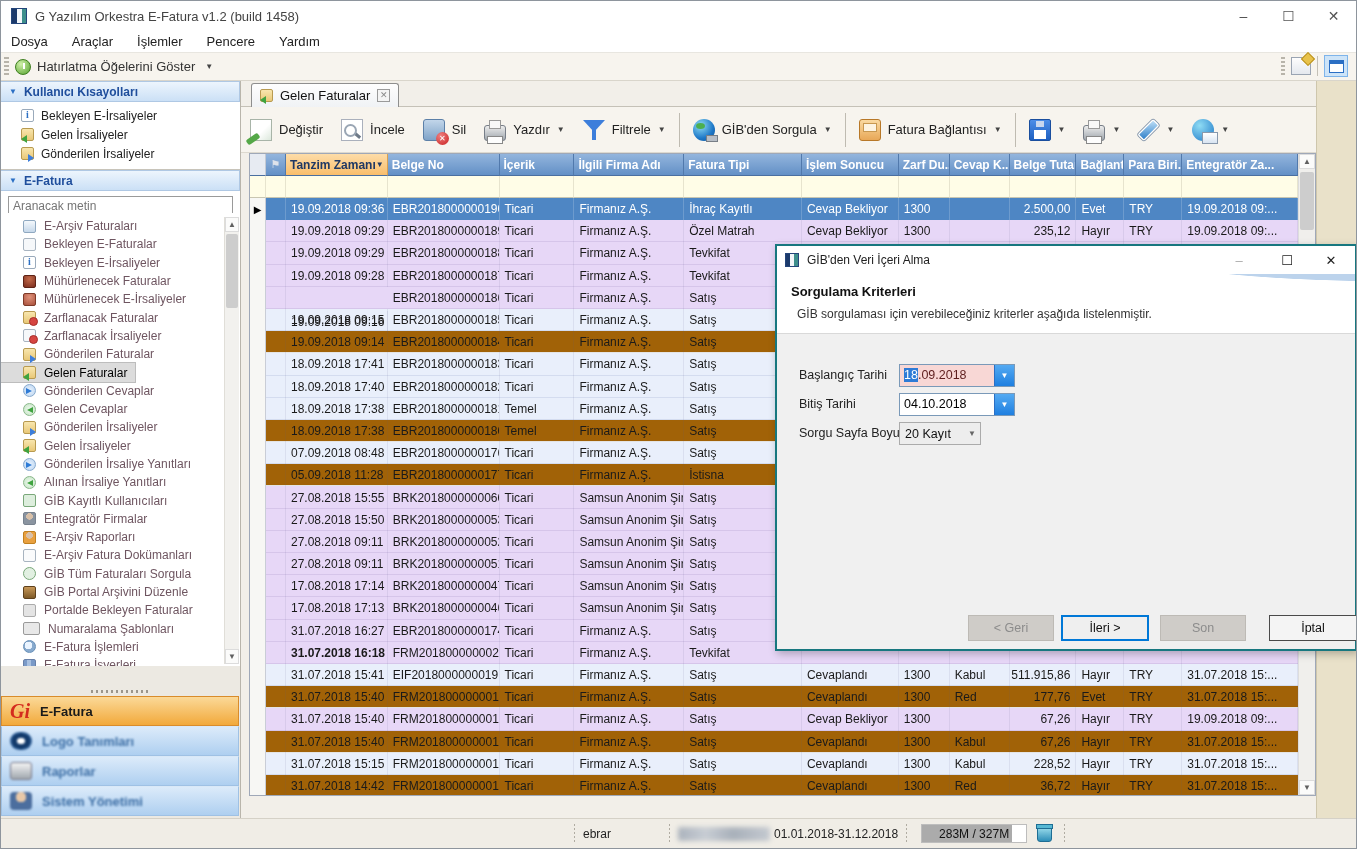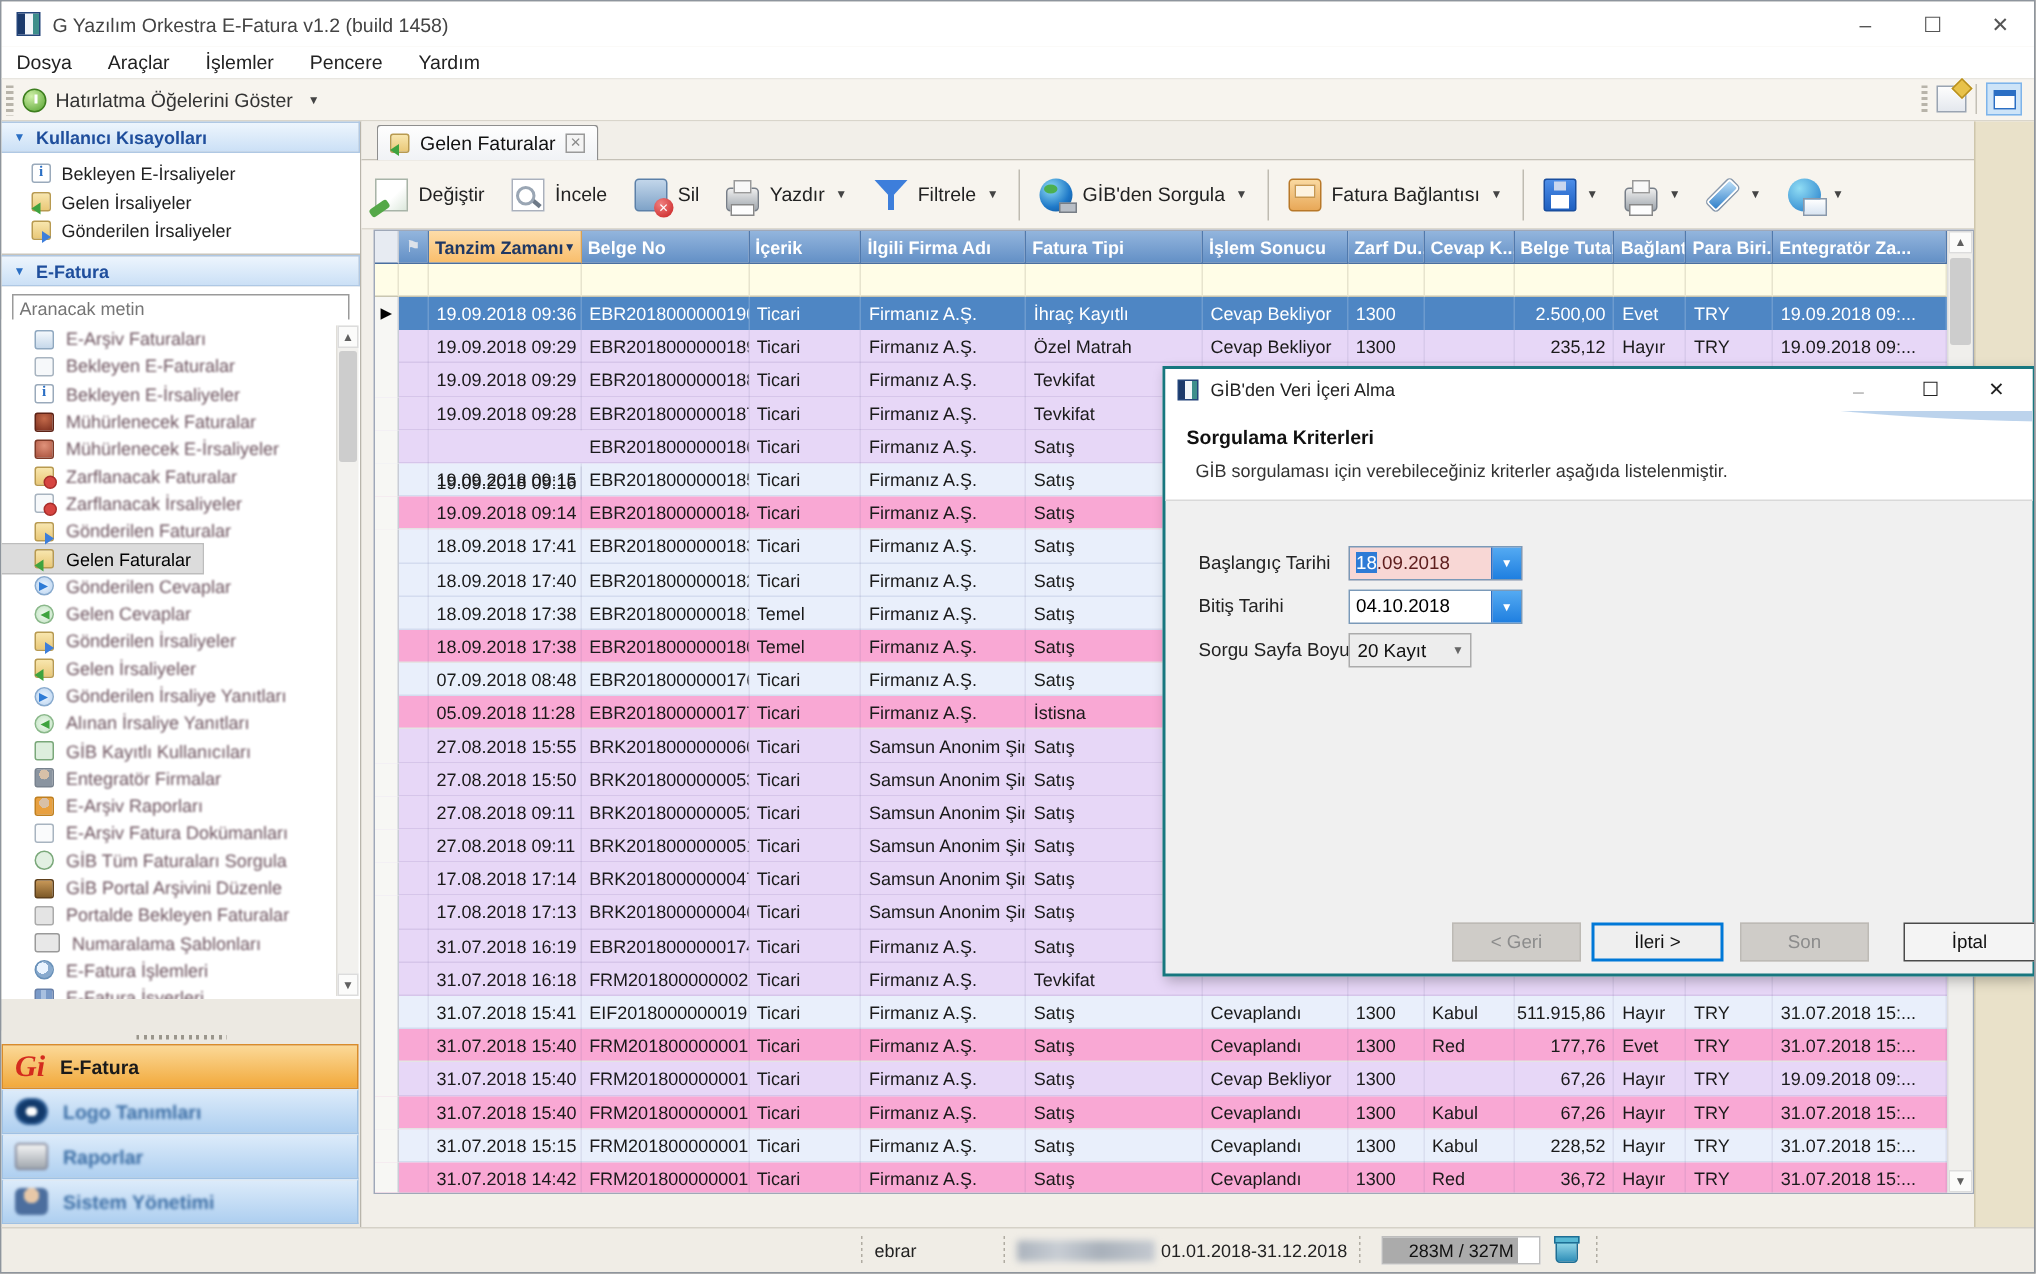--- a/index.html
+++ b/index.html
@@ -106,21 +106,21 @@
   .hc{height:22px;background:linear-gradient(#93B5DD,#6390C6);border-right:1px solid #5179AC;border-bottom:1px solid #4A6FA0;color:#FFF;font-size:12px;font-weight:bold;display:flex;align-items:center;padding:0 4px;white-space:nowrap;overflow:hidden;}
   .hc.sorted{background:linear-gradient(#FDDCA8,#F9BE6C);color:#1F3864;border-right:1px solid #D9A152;}
   .hc.sorted .sortico{margin-left:auto;font-size:8px;color:#1F3864;}
   .hc.selcol{background:#E7EBF2;border-right:1px solid #C4CAD4;}
   .flagico{color:#DDE2EA;font-size:11px;margin:0 auto;}
   .fc{height:22px;border-right:1px solid #E7E4CE;border-bottom:1px solid #C9C6B1;}
   .grow{height:22.19px;display:flex;}
   .cell{height:100%;font-size:12px;color:#1A1A1A;display:flex;align-items:center;padding:0 5px;white-space:nowrap;overflow:hidden;border-right:1px solid rgba(90,90,140,.10);}
   .cell.num{justify-content:flex-end;}
   .selcell{background:#F7F7F4;border-right:1px solid #C9CDD6;display:flex;align-items:center;justify-content:center;font-size:10px;color:#000;}
-  .grow.white{background:#f9a8d4;box-shadow:inset 0 -1px 0 #E4E4E4;}
+  .grow.white{background:#a16207;box-shadow:inset 0 -1px 0 #E4E4E4;}
   .grow.blue{background:#E9EFFB;box-shadow:inset 0 -1px 0 #D4DCEF;}
   .grow.purple{background:#E7D7F7;box-shadow:inset 0 -1px 0 #D6C5EA;}
   .grow.selected{background:#4E86C4;}
   .grow.selected .cell{color:#FFF;border-right-color:rgba(255,255,255,.18);}
   .bottom-tabs{position:absolute;left:8px;bottom:2px;height:22px;display:flex;align-items:flex-start;}
   .btab{height:22px;padding:2px 10px 0;font-size:12px;color:#111;background:#ECE8E0;border:1px solid #9A968C;border-top:none;margin-right:-1px;}
   .btab.active{background:#F8F6F0;height:23px;font-weight:normal;position:relative;z-index:2;}
 
   
   .statusbar{position:absolute;left:0;right:0;bottom:0;height:30px;background:#F0EDE6;border-top:1px solid #D5D1C7;display:flex;align-items:center;font-size:12px;color:#222;}
@@ -804,37 +804,37 @@
             <div class="cell" style="width: 51px;"></div>
             <div class="cell" style="width: 60px;"></div>
             <div class="cell num" style="width: 67px;"></div>
             <div class="cell" style="width: 48px;"></div>
             <div class="cell" style="width: 58px;"></div>
             <div class="cell" style="width: 116px;"></div>
           </div>
           <div class="grow purple">
             <div class="selcell" style="width: 16px;"></div>
             <div class="cell" style="width: 20px;"></div>
-            <div class="cell" style="width: 102px;">31.07.2018 16:19</div>
+            <div class="cell" style="width: 102px;">31.07.2018 16:27</div>
             <div class="cell" style="width: 112px;">EBR2018000000174</div>
             <div class="cell" style="width: 75px;">Ticari</div>
             <div class="cell" style="width: 110px;">Firmanız A.Ş.</div>
             <div class="cell" style="width: 118px;">Satış</div>
             <div class="cell" style="width: 97px;"></div>
             <div class="cell" style="width: 51px;"></div>
             <div class="cell" style="width: 60px;"></div>
             <div class="cell num" style="width: 67px;"></div>
             <div class="cell" style="width: 48px;"></div>
             <div class="cell" style="width: 58px;"></div>
             <div class="cell" style="width: 116px;"></div>
           </div>
           <div class="grow purple">
             <div class="selcell" style="width: 16px;"></div>
             <div class="cell" style="width: 20px;"></div>
-            <div class="cell" style="width: 102px;">31.07.2018 16:18</div>
+            <div class="cell" style="width: 102px; font-weight: bold;">31.07.2018 16:18</div>
             <div class="cell" style="width: 112px;">FRM2018000000020</div>
             <div class="cell" style="width: 75px;">Ticari</div>
             <div class="cell" style="width: 110px;">Firmanız A.Ş.</div>
             <div class="cell" style="width: 118px;">Tevkifat</div>
             <div class="cell" style="width: 97px;"></div>
             <div class="cell" style="width: 51px;"></div>
             <div class="cell" style="width: 60px;"></div>
             <div class="cell num" style="width: 67px;"></div>
             <div class="cell" style="width: 48px;"></div>
             <div class="cell" style="width: 58px;"></div>

